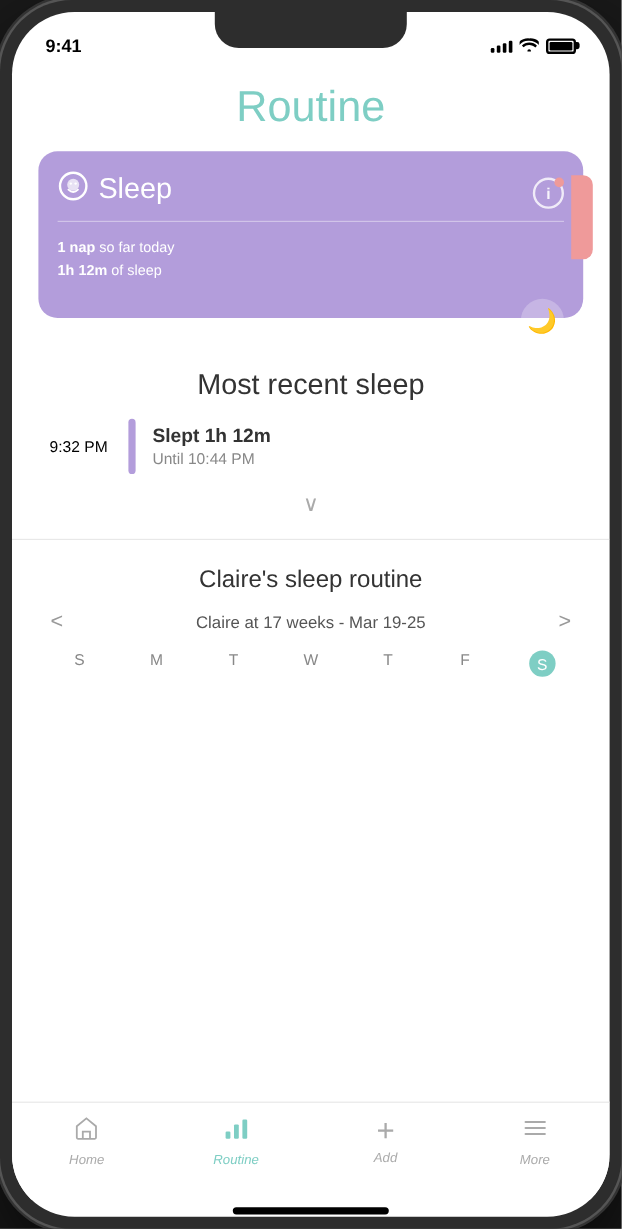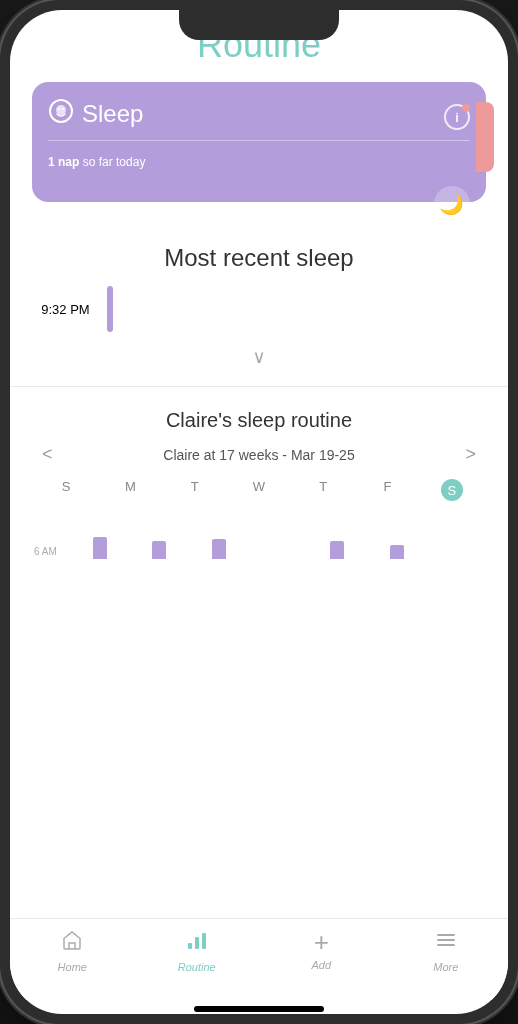--- a/index.html
+++ b/index.html
@@ -438,20 +438,41 @@
       margin: 6px auto 2px;
     }
   </style>
 </head>
 <body>
 
 <div class="phone-outer">
   <div class="phone-inner">
     <div class="notch"></div>
 
+    <div class="status-bar">
+      <span class="status-time">9:41</span>
+      <div class="status-icons">
+        <div class="signal-bars">
+          <span style="height:4px"></span>
+          <span style="height:6px"></span>
+          <span style="height:8px"></span>
+          <span style="height:10px"></span>
+        </div>
+        <span class="wifi-icon">
+          <svg width="16" height="12" viewBox="0 0 16 12">
+            <path d="M8 10a1.5 1.5 0 1 1 0 3 1.5 1.5 0 0 1 0-3z" fill="#000"></path>
+            <path d="M8 6.5C10 6.5 11.8 7.3 13.1 8.6l1.4-1.4A8.5 8.5 0 0 0 8 4.5c-2.4 0-4.5 1-6.1 2.5L3.3 8.4A6.5 6.5 0 0 1 8 6.5z" fill="#000"></path>
+            <path d="M8 3C11.3 3 14.2 4.4 16.2 6.6L17.6 5.2A11.5 11.5 0 0 0 8 1 11.5 11.5 0 0 0 -1.6 5.2l1.4 1.4A9.5 9.5 0 0 1 8 3z" fill="#000"></path>
+          </svg>
+        </span>
+        <div class="battery-icon">
+          <div class="battery-fill"></div>
+        </div>
+      </div>
+    </div>
 
     <div class="screen-content">
 
       <div class="page-title">Routine</div>
 
       <div class="sleep-card-wrapper">
         <div class="sleep-card">
           <div class="sleep-card-header">
             <div class="sleep-title-row">
               <span class="sleep-icon">
@@ -469,35 +490,43 @@
               <span>i</span>
               <div class="info-dot"></div>
             </div>
           </div>
           <div class="sleep-divider"></div>
           <div class="sleep-stats">
             <p>
               <strong>1 nap</strong>
               <span> so far today</span>
             </p>
+            <p>
+              <strong>1h 12m</strong>
+              <span> of sleep</span>
+            </p>
           </div>
           <div style="text-align:right">
             <div class="moon-button">
               <span>🌙</span>
             </div>
           </div>
           <div class="card-tab"></div>
         </div>
       </div>
 
       <div class="section-title">Most recent sleep</div>
 
       <div class="sleep-entry">
         <span class="entry-time">9:32 PM</span>
         <div class="entry-bar"></div>
+        <div class="entry-details">
+          <div class="entry-main">Slept 1h 12m</div>
+          <div class="entry-sub">Until 10:44 PM</div>
+        </div>
       </div>
 
       <div class="chevron-down">
         <span>∨</span>
       </div>
 
       <div class="section-divider"></div>
 
       <div class="routine-section">
         <div class="routine-title">Claire's sleep routine</div>
@@ -514,44 +543,20 @@
             <div class="day-header">M</div>
             <div class="day-header">T</div>
             <div class="day-header">W</div>
             <div class="day-header">T</div>
             <div class="day-header">F</div>
             <div class="day-header">
               <div class="highlighted" style="background:#7ecec4;color:#fff;border-radius:50%;width:22px;height:22px;display:flex;align-items:center;justify-content:center;margin:0 auto;">S</div>
             </div>
           </div>
 
-          <div style="display:flex;align-items:flex-end;gap:2px;padding-top:4px">
-            <div style="font-size:10px;color:#aaa;width:36px;text-align:left;padding-bottom:2px">6 AM</div>
-            <div class="calendar-bars" style="flex:1">
-              <div class="cal-bar-col">
-                <div class="cal-bar" style="height:22px"></div>
-              </div>
-              <div class="cal-bar-col">
-                <div class="cal-bar" style="height:18px"></div>
-              </div>
-              <div class="cal-bar-col">
-                <div class="cal-bar" style="height:20px"></div>
-              </div>
-              <div class="cal-bar-col">
-              </div>
-              <div class="cal-bar-col">
-                <div class="cal-bar" style="height:18px"></div>
-              </div>
-              <div class="cal-bar-col">
-                <div class="cal-bar" style="height:14px"></div>
-              </div>
-              <div class="cal-bar-col">
-              </div>
-            </div>
-          </div>
         </div>
       </div>
 
     </div>
 
     <div class="bottom-nav">
       <div class="nav-item">
         <span class="nav-icon">
           <svg width="22" height="22" viewBox="0 0 22 22" fill="none">
             <path d="M3 9.5L11 3l8 6.5V19a1 1 0 0 1-1 1H4a1 1 0 0 1-1-1V9.5z" stroke="#aaa" stroke-width="1.5" fill="none"></path>

